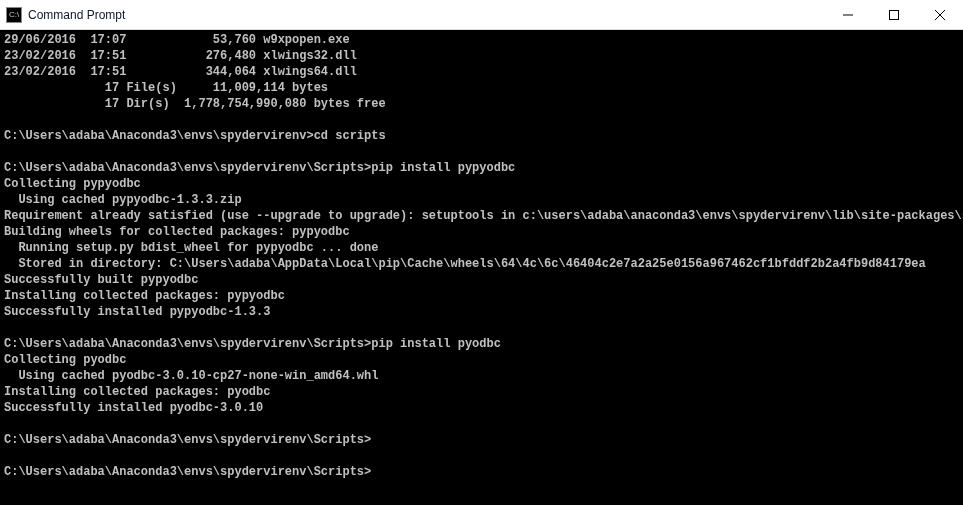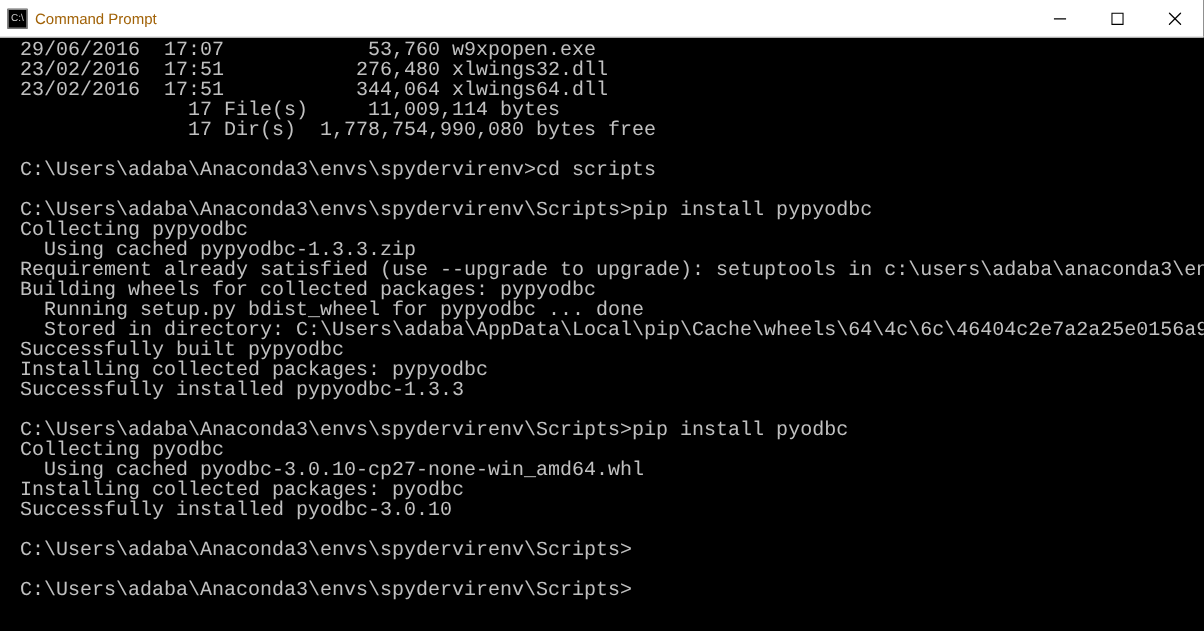--- a/index.html
+++ b/index.html
@@ -38,43 +38,44 @@
       display: flex;
       align-items: center;
       justify-content: center;
       font-size: 8px;
       color: #ccc;
       font-family: sans-serif;
     }
     .titlebar-title {
       font-family: 'Segoe UI', Tahoma, sans-serif;
       font-size: 12px;
-      color: #a16207;
+      color: #0f172a;
     }
     .titlebar-controls {
       display: flex;
       height: 100%;
     }
     .titlebar-btn {
       width: 46px;
       height: 100%;
       display: flex;
       align-items: center;
       justify-content: center;
       font-family: sans-serif;
       font-size: 11px;
       color: #000;
       cursor: pointer;
     }
     .terminal {
-      padding: 2px 16px;
+      padding: 2px 4px;
       line-height: 16px;
       white-space: pre;
-      font-size: 16px;
+      font-size: 12px;
       letter-spacing: 0;
+      font-weight: bold;
     }
     .terminal-line {
       min-height: 16px;
     }
   </style>
 </head>
 <body>
 
 <div class="titlebar">
   <div class="titlebar-left">

